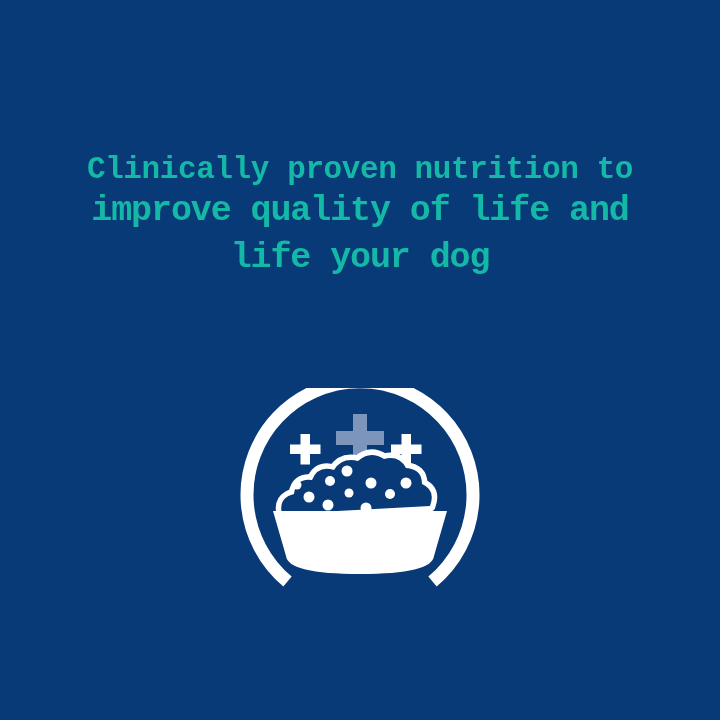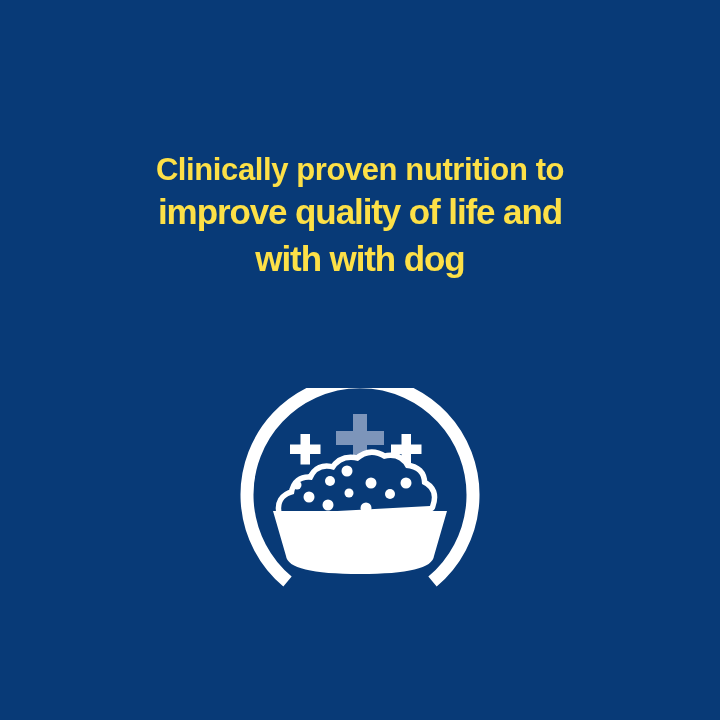--- a/index.html
+++ b/index.html
@@ -28,24 +28,25 @@
   #headline {
     width: 660px;
     margin-top: 152px;
     text-align: center;
     color: #ffffff;
     -webkit-font-smoothing: antialiased;
   }
 
   .hl-line {
     display: block;
-    color: #fde047;
+    color: #14b8a6;
     font-weight: 700;
     letter-spacing: -0.6px;
     white-space: nowrap;
+    font-family: Liberation Mono, monospace;
   }
 
   .hl-eyebrow {
     font-size: 31px;
     line-height: 36px;
     letter-spacing: -0.4px;
   }
 
   .hl-big {
     font-size: 35px;
@@ -70,21 +71,21 @@
   }
 </style>
 </head>
 <body>
 
 <div id="banner">
 
   <div id="headline">
     <span class="hl-line hl-eyebrow">Clinically proven nutrition to</span>
     <span class="hl-line hl-big">improve quality of life and</span>
-    <span class="hl-line hl-big">with with dog</span>
+    <span class="hl-line hl-big">life your dog</span>
   </div>
 
   <div id="icon-block">
     <svg id="bowl-icon-svg" viewBox="0 0 240 206" xmlns="http://www.w3.org/2000/svg">
 
       <path d="M 47.5 193.5
                A 113 113 0 1 1 192.5 193.5" fill="none" stroke="#ffffff" stroke-width="13" stroke-linecap="butt"></path>
 
       <path fill="#ffffff" d="M 60.5 46 h 9.5 v 10.5 h 10.5 v 9.5 h -10.5 v 10.5 h -9.5 v -10.5 h -10.5 v -9.5 h 10.5 z"></path>
 

